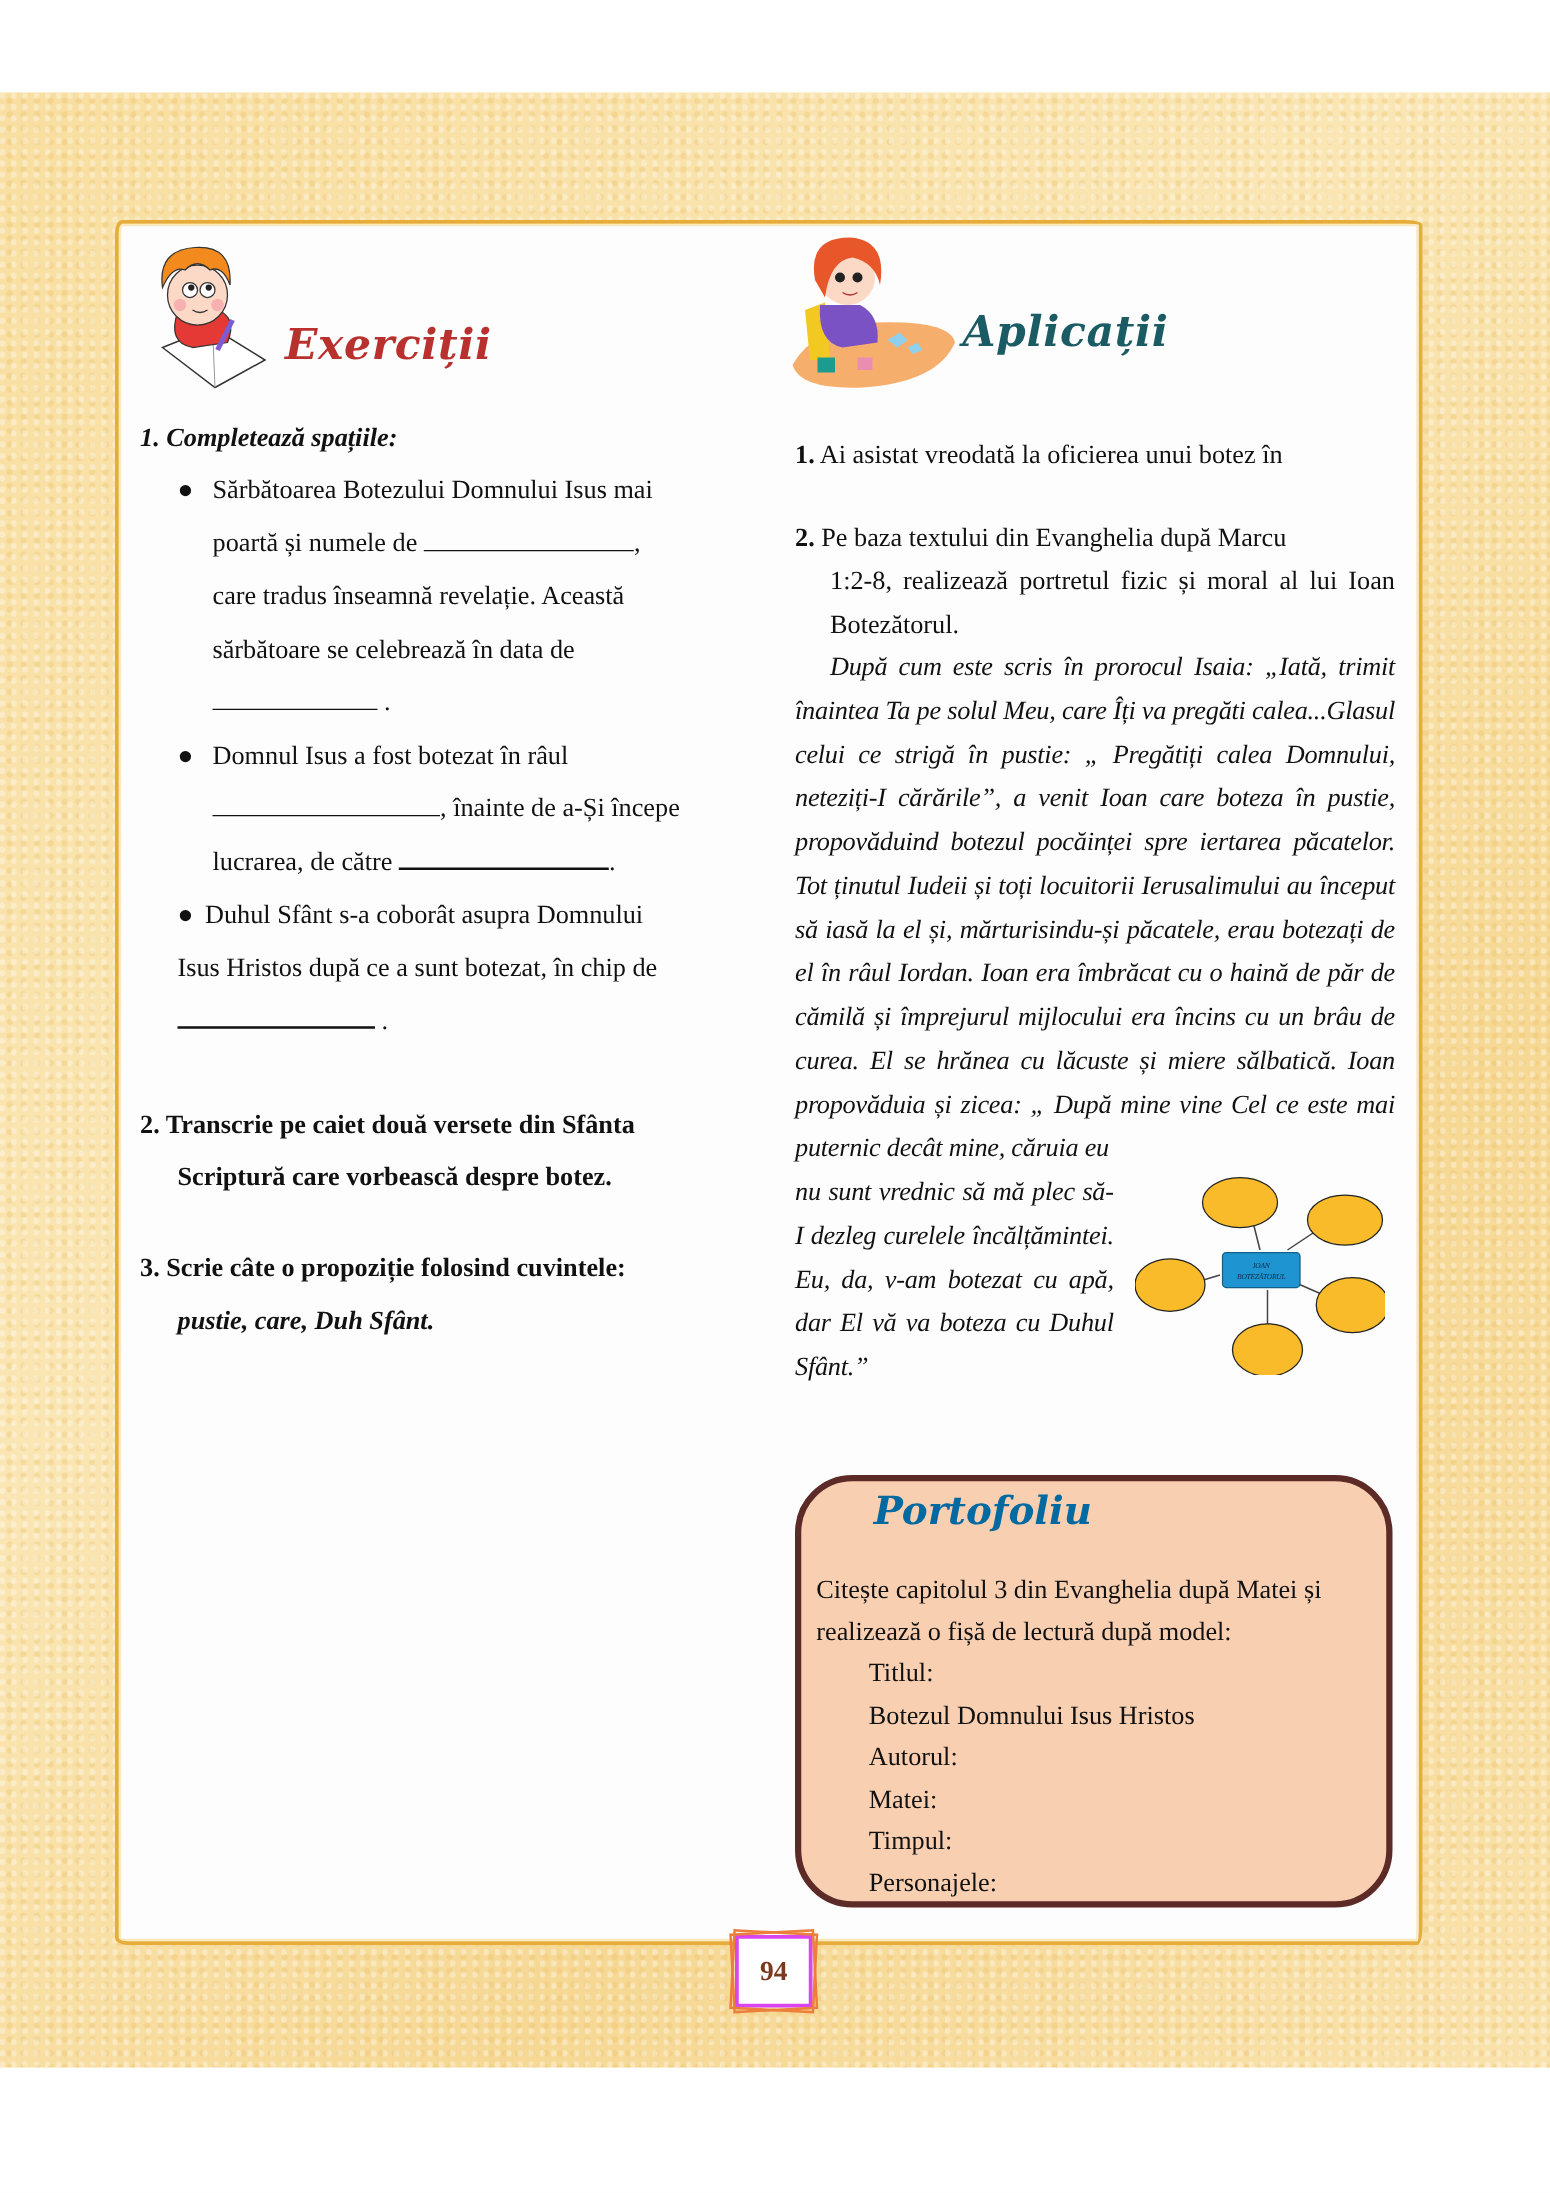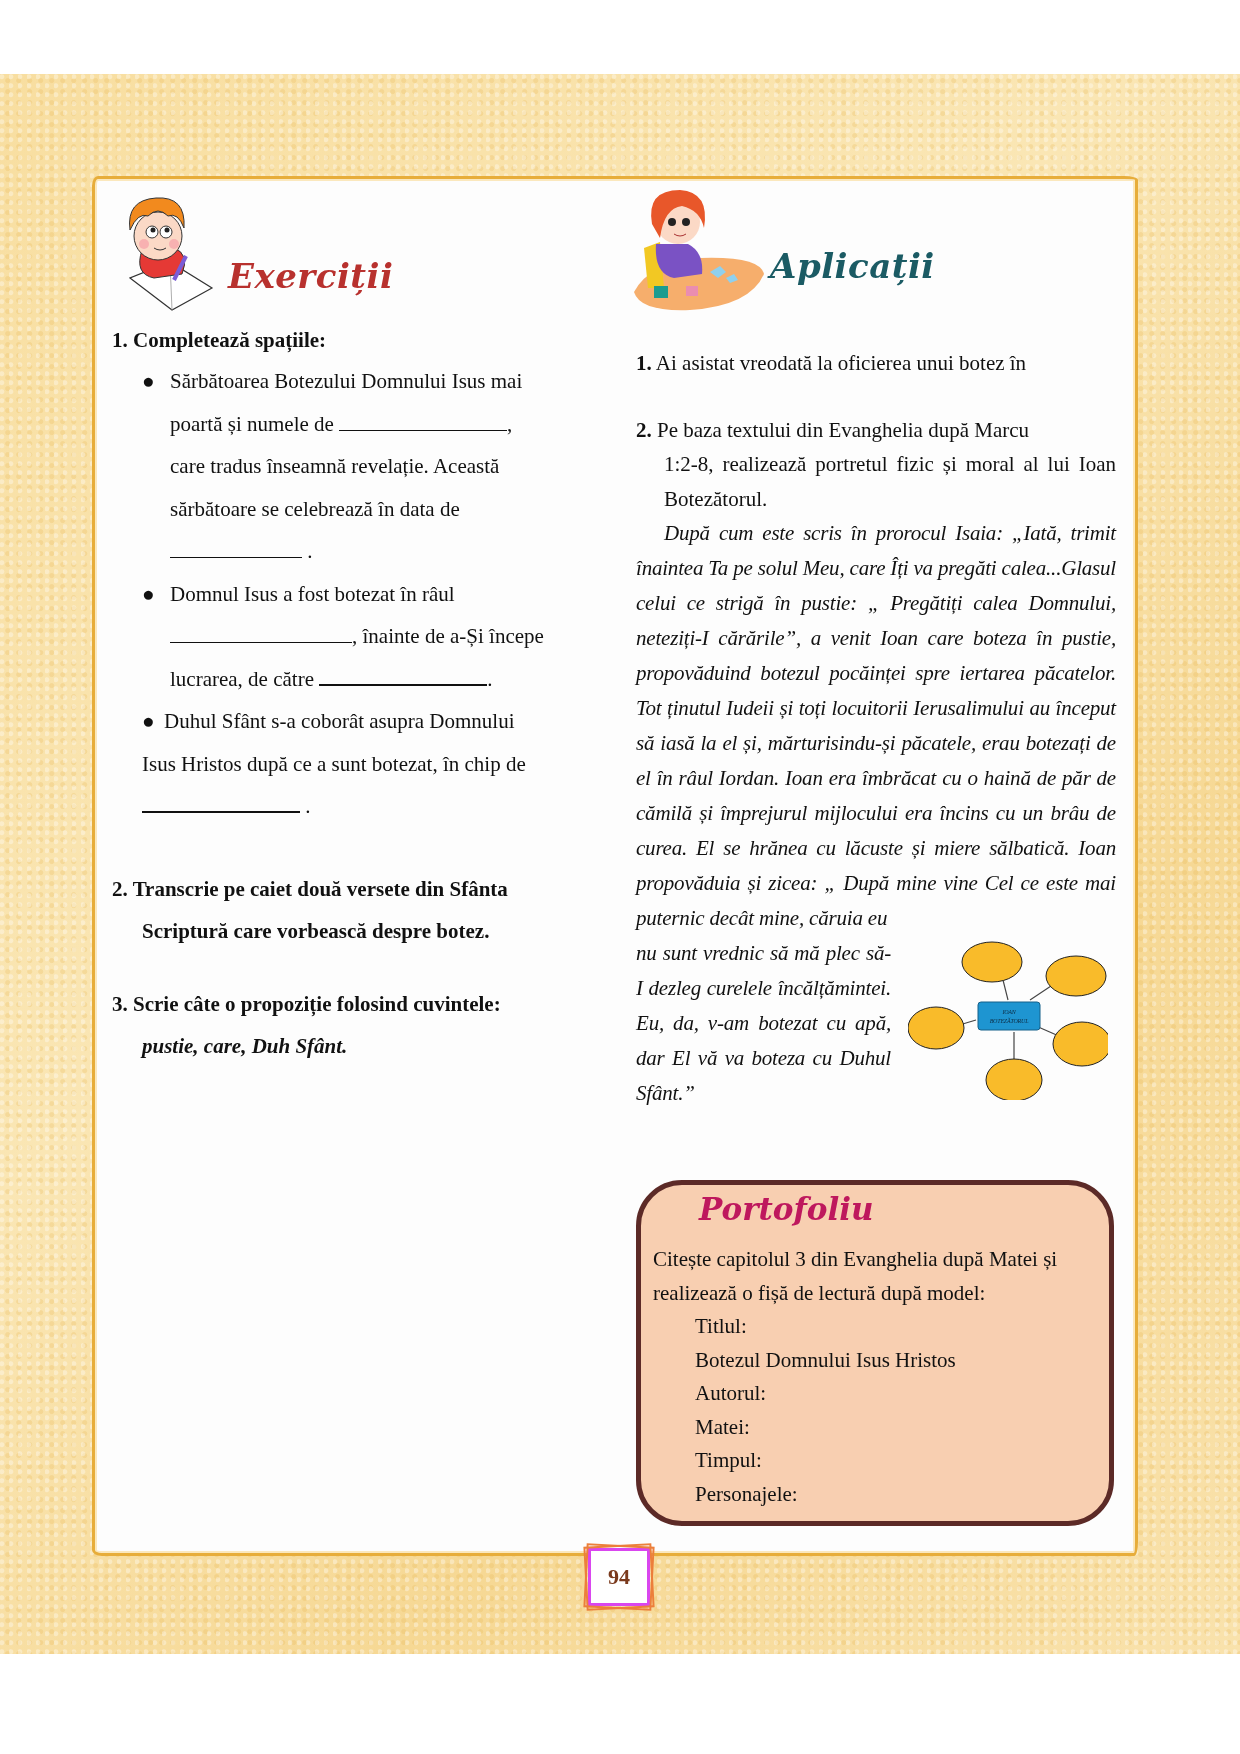--- a/index.html
+++ b/index.html
@@ -30,21 +30,21 @@
   .mascot { position: absolute; }
   .hdr-title {
     position: absolute; font-family: "DejaVu Serif", serif; font-style: italic;
     font-size: 34px; font-weight: bold; letter-spacing: 0.5px;
   }
   .left-title { left: 116px; top: 76px; color: #b8312e; }
   .right-title { left: 134px; top: 66px; color: #1b5b64; }
 
   .txt { font-size: 21px; line-height: 42.5px; text-align: justify; }
   .bold { font-weight: bold; }
-  .ex-heading { font-weight: bold; font-size: 21px; line-height: 40px; margin-top: 0; }
+  .ex-heading { font-weight: bold; font-size: 21px; line-height: 40px; margin-top: 10px; font-style: italic; }
   .bullet { position: relative; padding-left: 58px; }
   .bullet .dot { position: absolute; left: 30px; top: 0; }
   .blank { display: inline-block; border-bottom: 1.5px solid #111; height: 22px; vertical-align: baseline; }
   .blank.thick { border-bottom-width: 2.5px; }
   .indent-line { padding-left: 58px; }
   .nobul { padding-left: 30px; }
 
   .app-item { font-size: 21px; line-height: 34.5px; text-align: justify; margin-top: 32px; }
   .app-item .num { font-weight: bold; }
   .app-item .cont { padding-left: 28px; }
@@ -53,23 +53,23 @@
   .wrap-area { position: relative; }
   .wrap-text { width: 255px; }
 
   .portfolio {
     position: absolute; left: 636px; top: 1180px; width: 478px; height: 346px;
     background: #f8cfb1; border: 5px solid #5c2a27; border-radius: 46px;
     box-sizing: border-box;
   }
   .pf-title {
     position: absolute; left: 58px; top: 6px; font-family: "DejaVu Serif", serif;
-    font-style: italic; font-weight: bold; font-size: 31px; color: #be185d;
-  }
-  .pf-body { position: absolute; left: 12px; top: 58px; width: 450px; font-size: 21px; line-height: 33.5px; }
+    font-style: italic; font-weight: bold; font-size: 31px; color: #0369a1;
+  }
+  .pf-body { position: absolute; left: 12px; top: 70px; width: 450px; font-size: 21px; line-height: 33.5px; }
   .pf-field { padding-left: 42px; }
 
   .page-num-box {
     position: absolute; left: 588px; top: 1548px; width: 62px; height: 58px;
     background: #ffffff; border: 3px solid #d946ef; box-sizing: border-box;
     display: flex; align-items: center; justify-content: center;
     font-weight: bold; font-size: 22px; color: #7a3a1d;
   }
   .page-num-box::before, .page-num-box::after {
     content: ""; position: absolute; left: -6px; top: -6px; right: -6px; bottom: -6px;

